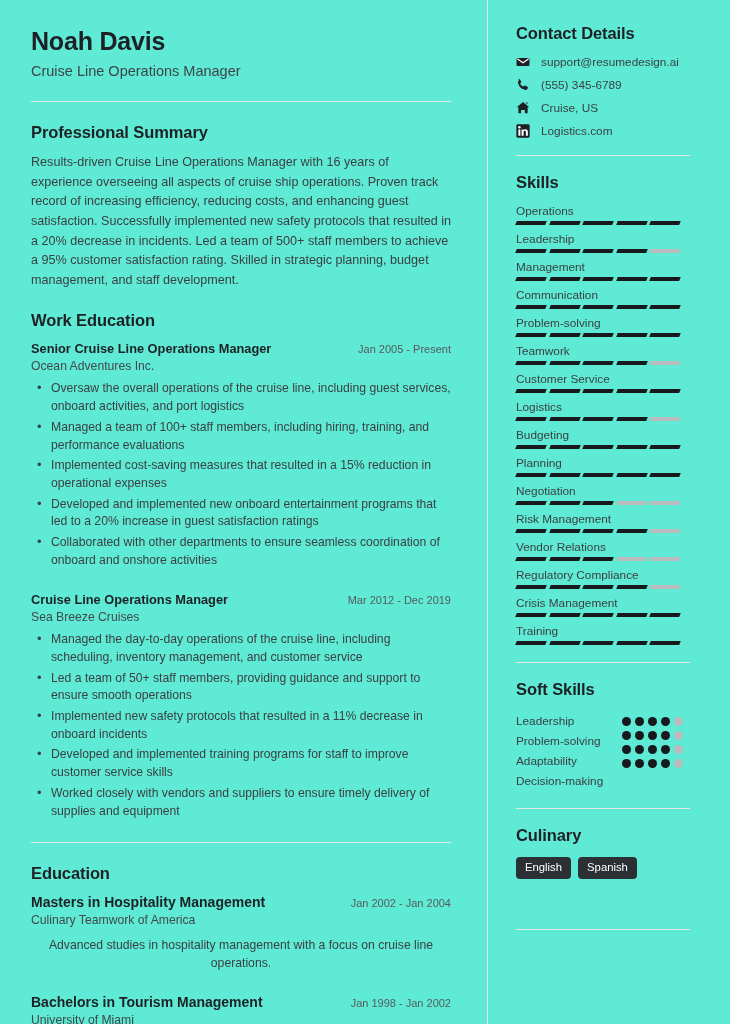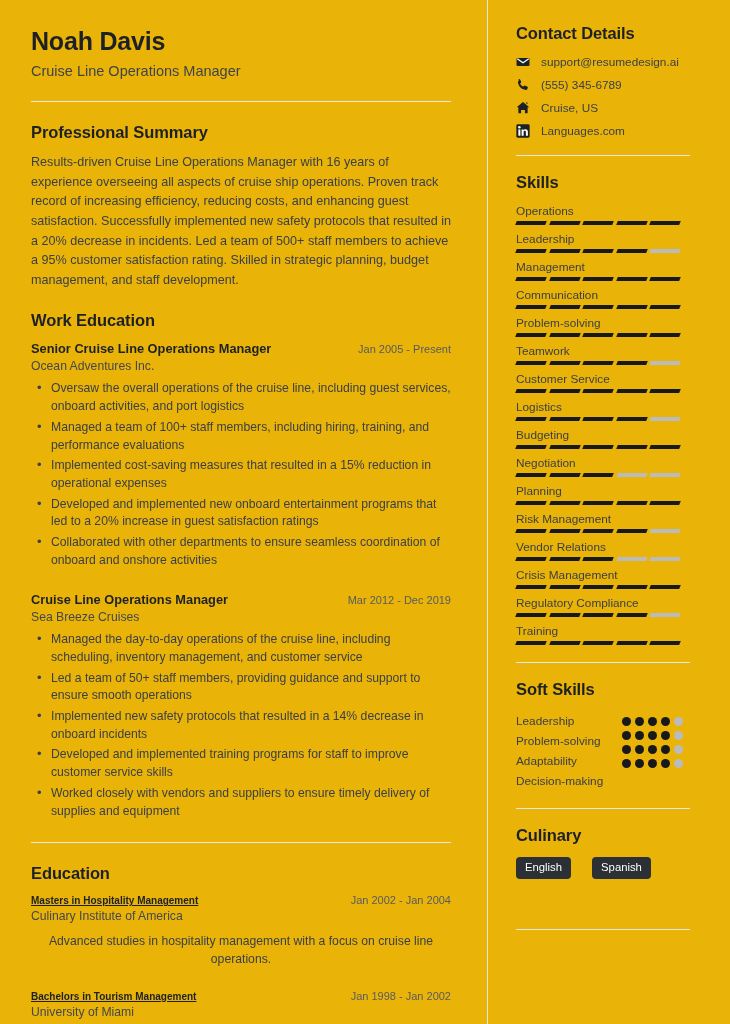--- a/index.html
+++ b/index.html
@@ -9,21 +9,21 @@
     background: #ffffff;
     font-family: "Liberation Sans", sans-serif;
     color: #2e3338;
     -webkit-font-smoothing: antialiased;
   }
   .page {
     position: relative;
     width: 730px;
     height: 1024px;
     display: flex;
-    background: #eab308;
+    background: #5eead4;
     overflow: hidden;
   }
 
   
   .main-col {
     width: 487px;
     padding: 22px 36px 0 31px;
     position: relative;
   }
   .vdivider {
@@ -118,24 +118,23 @@
 
   .job-gap { height: 14px; }
 
   .edu { margin-top: 4px; }
   .edu-head {
     display: flex;
     justify-content: space-between;
     align-items: baseline;
   }
   .edu-title {
-    font-size: 10px;
+    font-size: 14px;
     font-weight: bold;
     color: #1d2125;
-    text-decoration: underline;
   }
   .edu-date {
     font-size: 11px;
     color: #565b60;
     white-space: nowrap;
     padding-left: 10px;
   }
   .edu-org {
     font-size: 12.2px;
     color: #43484d;
@@ -233,21 +232,21 @@
     flex-wrap: wrap;
     gap: 5px 4px;
     align-content: flex-start;
     padding-top: 6px;
   }
 
   
   .lang-wrap {
     display: flex;
     flex-wrap: wrap;
-    gap: 21px;
+    gap: 7px;
     margin-top: 2px;
   }
   .lang-pill {
     background: #2b3035;
     color: #ffffff;
     font-size: 11.3px;
     padding: 4px 9px 5px 9px;
     border-radius: 4px;
     line-height: 1.15;
   }
@@ -291,36 +290,36 @@
         <div class="job-gap"></div>
         <div class="job">
           <div class="job-head">
             <div class="job-title">Cruise Line Operations Manager</div>
             <div class="job-date">Mar 2012 - Dec 2019</div>
           </div>
           <div class="job-org">Sea Breeze Cruises</div>
           <ul class="bullets">
             <li>Managed the day-to-day operations of the cruise line, including scheduling, inventory management, and customer service</li>
             <li>Led a team of 50+ staff members, providing guidance and support to ensure smooth operations</li>
-            <li>Implemented new safety protocols that resulted in a 14% decrease in onboard incidents</li>
+            <li>Implemented new safety protocols that resulted in a 11% decrease in onboard incidents</li>
             <li>Developed and implemented training programs for staff to improve customer service skills</li>
             <li>Worked closely with vendors and suppliers to ensure timely delivery of supplies and equipment</li>
           </ul>
         </div>
       </div>
 
     <div class="hdiv"></div>
     <div class="sec-title">Education</div>
     <div id="education-list">
         <div class="edu">
           <div class="edu-head">
             <div class="edu-title">Masters in Hospitality Management</div>
             <div class="edu-date">Jan 2002 - Jan 2004</div>
           </div>
-          <div class="edu-org">Culinary Institute of America</div>
+          <div class="edu-org">Culinary Teamwork of America</div>
           <div class="edu-desc">Advanced studies in hospitality management with a focus on cruise line operations.</div>
         </div>
         <div class="edu-gap"></div>
         <div class="edu">
           <div class="edu-head">
             <div class="edu-title">Bachelors in Tourism Management</div>
             <div class="edu-date">Jan 1998 - Jan 2002</div>
           </div>
           <div class="edu-org">University of Miami</div>
         </div>
@@ -363,21 +362,21 @@
         </div>
         <div class="contact-row">
           <span class="contact-icon">
             <svg width="14" height="14" viewBox="0 0 16 16" fill="currentColor">
               <rect x="0.4" y="0.4" width="15.2" height="15.2" rx="1.6"></rect>
               <rect x="2.7" y="6.2" width="2.3" height="7.2" fill="#fff"></rect>
               <circle cx="3.85" cy="3.6" r="1.4" fill="#fff"></circle>
               <path d="M6.4 6.2h2.2v1c.4-.7 1.2-1.2 2.3-1.2 1.7 0 2.7 1.1 2.7 3v4.4h-2.3V9.4c0-1-.4-1.6-1.3-1.6-.8 0-1.3.5-1.3 1.6v4h-2.3z" fill="#fff"></path>
             </svg>
           </span>
-          <span class="contact-text">Languages.com</span>
+          <span class="contact-text">Logistics.com</span>
         </div>
       </div>
 
     <div class="side-div"></div>
 
     <div class="side-title">Skills</div>
     <div id="skills-list">
         <div class="skill">
           <div class="skill-name">Operations</div>
           <div class="skill-bar">
@@ -462,77 +461,77 @@
           <div class="skill-name">Budgeting</div>
           <div class="skill-bar">
             <span class="seg on"></span>
             <span class="seg on"></span>
             <span class="seg on"></span>
             <span class="seg on"></span>
             <span class="seg on"></span>
           </div>
         </div>
         <div class="skill">
+          <div class="skill-name">Planning</div>
+          <div class="skill-bar">
+            <span class="seg on"></span>
+            <span class="seg on"></span>
+            <span class="seg on"></span>
+            <span class="seg on"></span>
+            <span class="seg on"></span>
+          </div>
+        </div>
+        <div class="skill">
           <div class="skill-name">Negotiation</div>
           <div class="skill-bar">
             <span class="seg on"></span>
             <span class="seg on"></span>
             <span class="seg on"></span>
             <span class="seg"></span>
             <span class="seg"></span>
           </div>
         </div>
         <div class="skill">
-          <div class="skill-name">Planning</div>
-          <div class="skill-bar">
-            <span class="seg on"></span>
-            <span class="seg on"></span>
-            <span class="seg on"></span>
-            <span class="seg on"></span>
-            <span class="seg on"></span>
-          </div>
-        </div>
-        <div class="skill">
           <div class="skill-name">Risk Management</div>
           <div class="skill-bar">
             <span class="seg on"></span>
             <span class="seg on"></span>
             <span class="seg on"></span>
             <span class="seg on"></span>
             <span class="seg"></span>
           </div>
         </div>
         <div class="skill">
           <div class="skill-name">Vendor Relations</div>
           <div class="skill-bar">
             <span class="seg on"></span>
             <span class="seg on"></span>
             <span class="seg on"></span>
             <span class="seg"></span>
             <span class="seg"></span>
           </div>
         </div>
         <div class="skill">
+          <div class="skill-name">Regulatory Compliance</div>
+          <div class="skill-bar">
+            <span class="seg on"></span>
+            <span class="seg on"></span>
+            <span class="seg on"></span>
+            <span class="seg on"></span>
+            <span class="seg"></span>
+          </div>
+        </div>
+        <div class="skill">
           <div class="skill-name">Crisis Management</div>
           <div class="skill-bar">
             <span class="seg on"></span>
             <span class="seg on"></span>
             <span class="seg on"></span>
             <span class="seg on"></span>
             <span class="seg on"></span>
-          </div>
-        </div>
-        <div class="skill">
-          <div class="skill-name">Regulatory Compliance</div>
-          <div class="skill-bar">
-            <span class="seg on"></span>
-            <span class="seg on"></span>
-            <span class="seg on"></span>
-            <span class="seg on"></span>
-            <span class="seg"></span>
           </div>
         </div>
         <div class="skill">
           <div class="skill-name">Training</div>
           <div class="skill-bar">
             <span class="seg on"></span>
             <span class="seg on"></span>
             <span class="seg on"></span>
             <span class="seg on"></span>
             <span class="seg on"></span>

